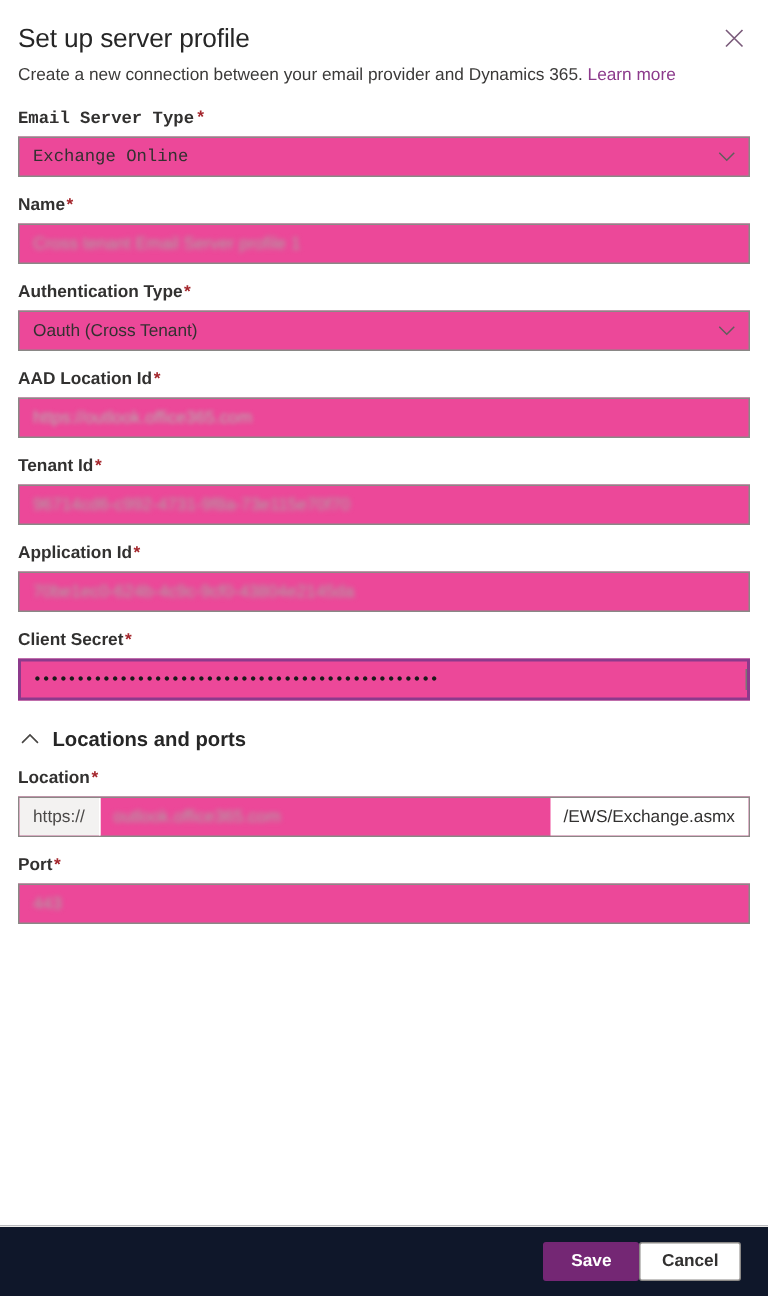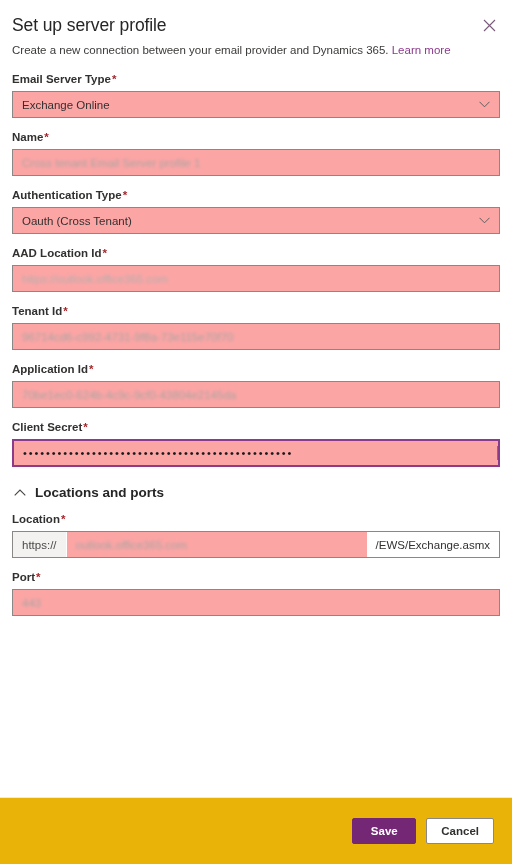--- a/index.html
+++ b/index.html
@@ -68,42 +68,42 @@
   .close-btn svg { display: block; }
 
   
   .form-area {
     flex: 1 1 auto;
     padding: 0 12px;
     overflow: hidden;
   }
 
   .field { margin-top: 12px; }
-  .field:first-child { margin-top: 14px; }
+  .field:first-child { margin-top: 14px; font-family: Liberation Mono, monospace; }
 
   .label {
     font-size: 11.5px;
     font-weight: bold;
     color: #323130;
     line-height: 15px;
     display: block;
     margin-bottom: 4px;
   }
   .req {
     color: #a4262c;
     font-weight: bold;
     margin-left: 1px;
   }
 
   .control {
     box-sizing: border-box;
     width: 100%;
     height: 27px;
     border: 1px solid #8a8886;
-    background: #fca5a5;
+    background: #ec4899;
     display: flex;
     align-items: center;
     font-size: 11.5px;
     color: #323130;
     position: relative;
   }
   .control .val {
     padding: 0 9px;
     flex: 1 1 auto;
     white-space: nowrap;
@@ -229,23 +229,22 @@
   .suffix { background: #ffffff; color: #323130; }
 
   
   .footer {
     flex: 0 0 auto;
     height: 46px;
     border-top: 1px solid #edebe9;
     display: flex;
     align-items: center;
     justify-content: flex-end;
-    padding: 10px 18px;
-    gap: 10px;
-    background: #eab308;
+    padding: 0 18px;
+    background: #0f172a;
   }
   .btn {
     min-width: 64px;
     height: 26px;
     font-size: 11.5px;
     font-weight: bold;
     font-family: "Liberation Sans", sans-serif;
     border-radius: 2px;
     cursor: pointer;
     padding: 0 14px;

